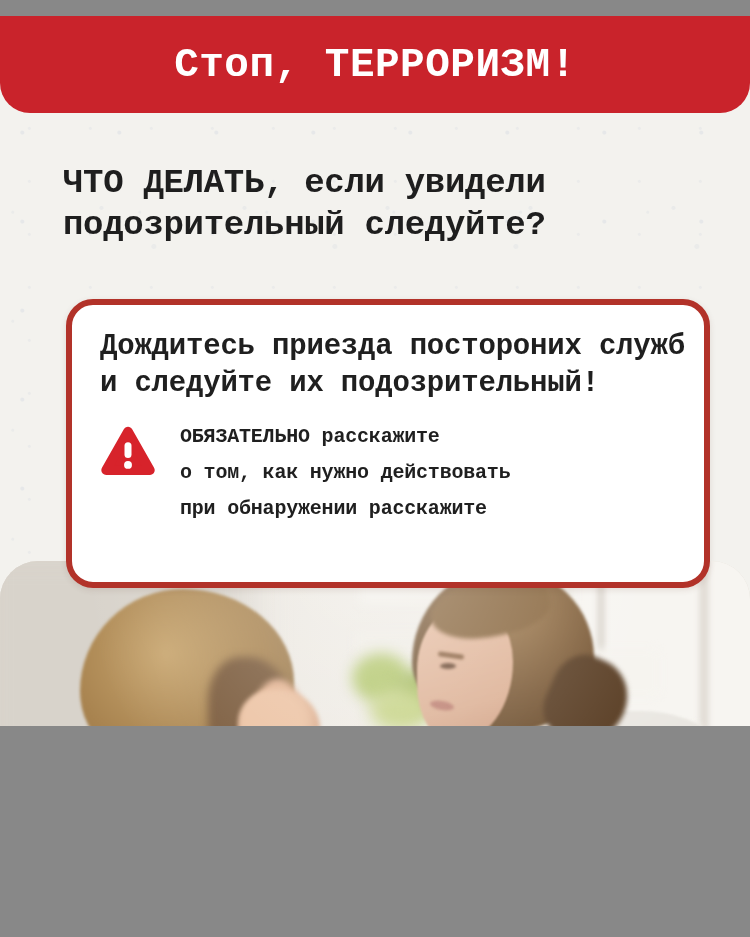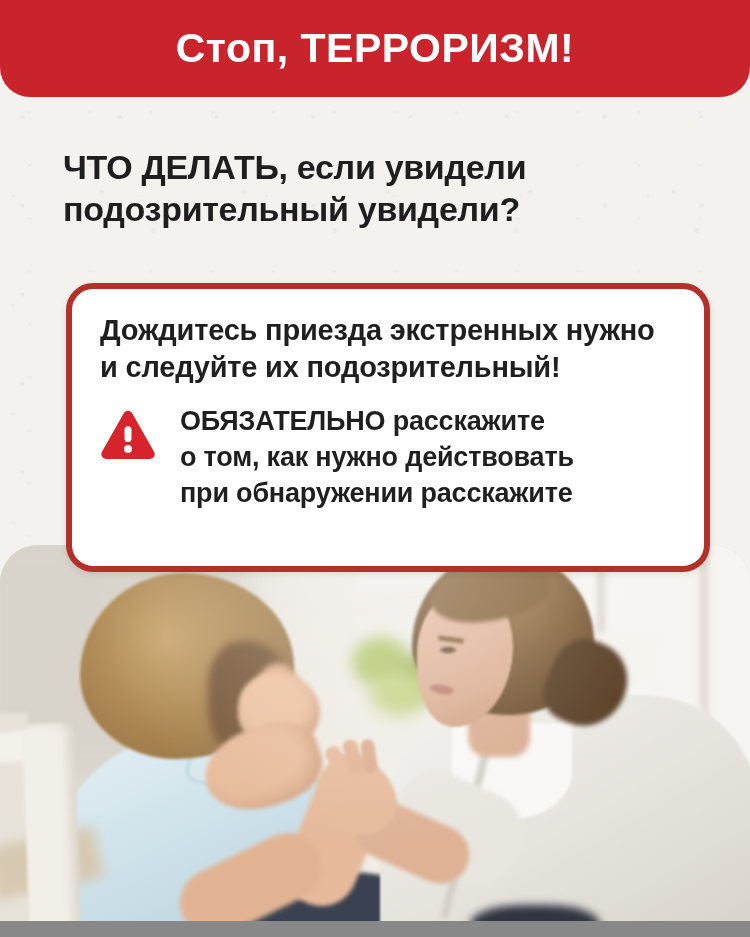--- a/index.html
+++ b/index.html
@@ -1,18 +1,18 @@
 <!DOCTYPE html>
 <html><head>
 <meta charset="utf-8">
 <style>
   html,body{margin:0;padding:0;background:#888;}
   .poster{
-    position:relative;width:750px;height:921px;margin:0 auto;overflow:hidden;
-    font-family:Liberation Sans, sans-serif;
+    position:relative;width:750px;height:710px;margin:16px auto;overflow:hidden;
+    font-family:Liberation Mono, monospace;
     background-color:#f3f2ee;
     background-image:
       radial-gradient(circle at 23% 31%, rgba(120,145,185,.10) 0 1.5px, transparent 2.5px),
       radial-gradient(circle at 71% 64%, rgba(120,145,185,.08) 0 1.5px, transparent 2.5px),
       radial-gradient(circle at 48% 12%, rgba(150,165,195,.09) 0 1px, transparent 2px),
       radial-gradient(circle at 85% 38%, rgba(120,145,185,.07) 0 2px, transparent 3px),
       radial-gradient(circle at 10% 80%, rgba(120,145,185,.07) 0 1px, transparent 2px);
     background-size:97px 89px,143px 117px,61px 53px,181px 167px,127px 109px;
   }
   
@@ -32,21 +32,21 @@
   
   .card{
     position:absolute;left:66px;top:283px;width:644px;height:289px;box-sizing:border-box;
     background:#ffffff;border:6px solid #b23229;border-radius:27px;z-index:6;
     box-shadow:0 2px 6px rgba(90,40,30,.12);
   }
   .card-inner{position:absolute;left:28px;top:23px;right:16px;}
   .advice{color:#1f1f1f;font-size:29px;font-weight:700;line-height:37px;letter-spacing:-.2px;}
   .warning-row{display:flex;margin-top:17px;}
   .warn-icon{flex:0 0 56px;height:52px;margin-top:5px;}
-  .warn-text{margin-left:24px;color:#1f1f1f;font-size:27px;font-weight:700;line-height:36px;letter-spacing:-.2px;}
+  .warn-text{margin-left:24px;color:#1f1f1f;font-size:20px;font-weight:700;line-height:36px;letter-spacing:-.2px;}
   
   .photo{
     position:absolute;left:0;top:545px;width:750px;height:392px;overflow:hidden;
     border-radius:38px 38px 0 0;z-index:2;background:#e8e4de;
   }
   .photo *{position:absolute;}
   .ph-bg{left:0;top:0;width:750px;height:392px;
     background:linear-gradient(100deg,#dfd9d1 0%,#ece8e1 35%,#f3f0ea 65%,#e7e2da 100%);}
   .ph-wall-left{left:-30px;top:-20px;width:280px;height:260px;background:#d8d3cb;filter:blur(18px);}
   .ph-window{left:565px;top:-10px;width:200px;height:230px;background:#f7f5f1;filter:blur(6px);}
@@ -104,21 +104,21 @@
 <body>
 
 <div class="poster">
 
   <header class="banner">
     <h1>Стоп, ТЕРРОРИЗМ!</h1>
   </header>
 
   <div class="question">
     <div>ЧТО ДЕЛАТЬ, если увидели</div>
-    <div>подозрительный увидели?</div>
+    <div>подозрительный следуйте?</div>
   </div>
 
   <div class="photo">
     <div class="ph-bg"></div>
     <div class="ph-wall-left"></div>
     <div class="ph-window"></div>
     <div class="ph-window-line"></div>
     <div class="ph-window-line2"></div>
     <div class="ph-shelf"></div>
     <div class="ph-shelf2"></div>
@@ -165,21 +165,21 @@
     <div class="ph-chairL-side"></div>
     <div class="ph-chairL-rail"></div>
     <div class="ph-chairL-floor"></div>
     <div class="ph-chairL-post"></div>
     <div class="ph-glow"></div>
   </div>
 
   <div class="card">
     <div class="card-inner">
       <div class="advice">
-        <div>Дождитесь приезда экстренных нужно</div>
+        <div>Дождитесь приезда постороних служб</div>
         <div>и следуйте их подозрительный!</div>
       </div>
       <div class="warning-row">
         <span class="warn-icon">
           <svg width="56" height="52" viewBox="0 0 64 58">
             <path d="M32 8 L57 52 H7 Z" fill="#d7232b" stroke="#d7232b" stroke-width="11" stroke-linejoin="round"></path>
             <rect x="28" y="20" width="8" height="18" rx="4" fill="#ffffff"></rect>
             <circle cx="32" cy="46" r="4.5" fill="#ffffff"></circle>
           </svg>
         </span>

